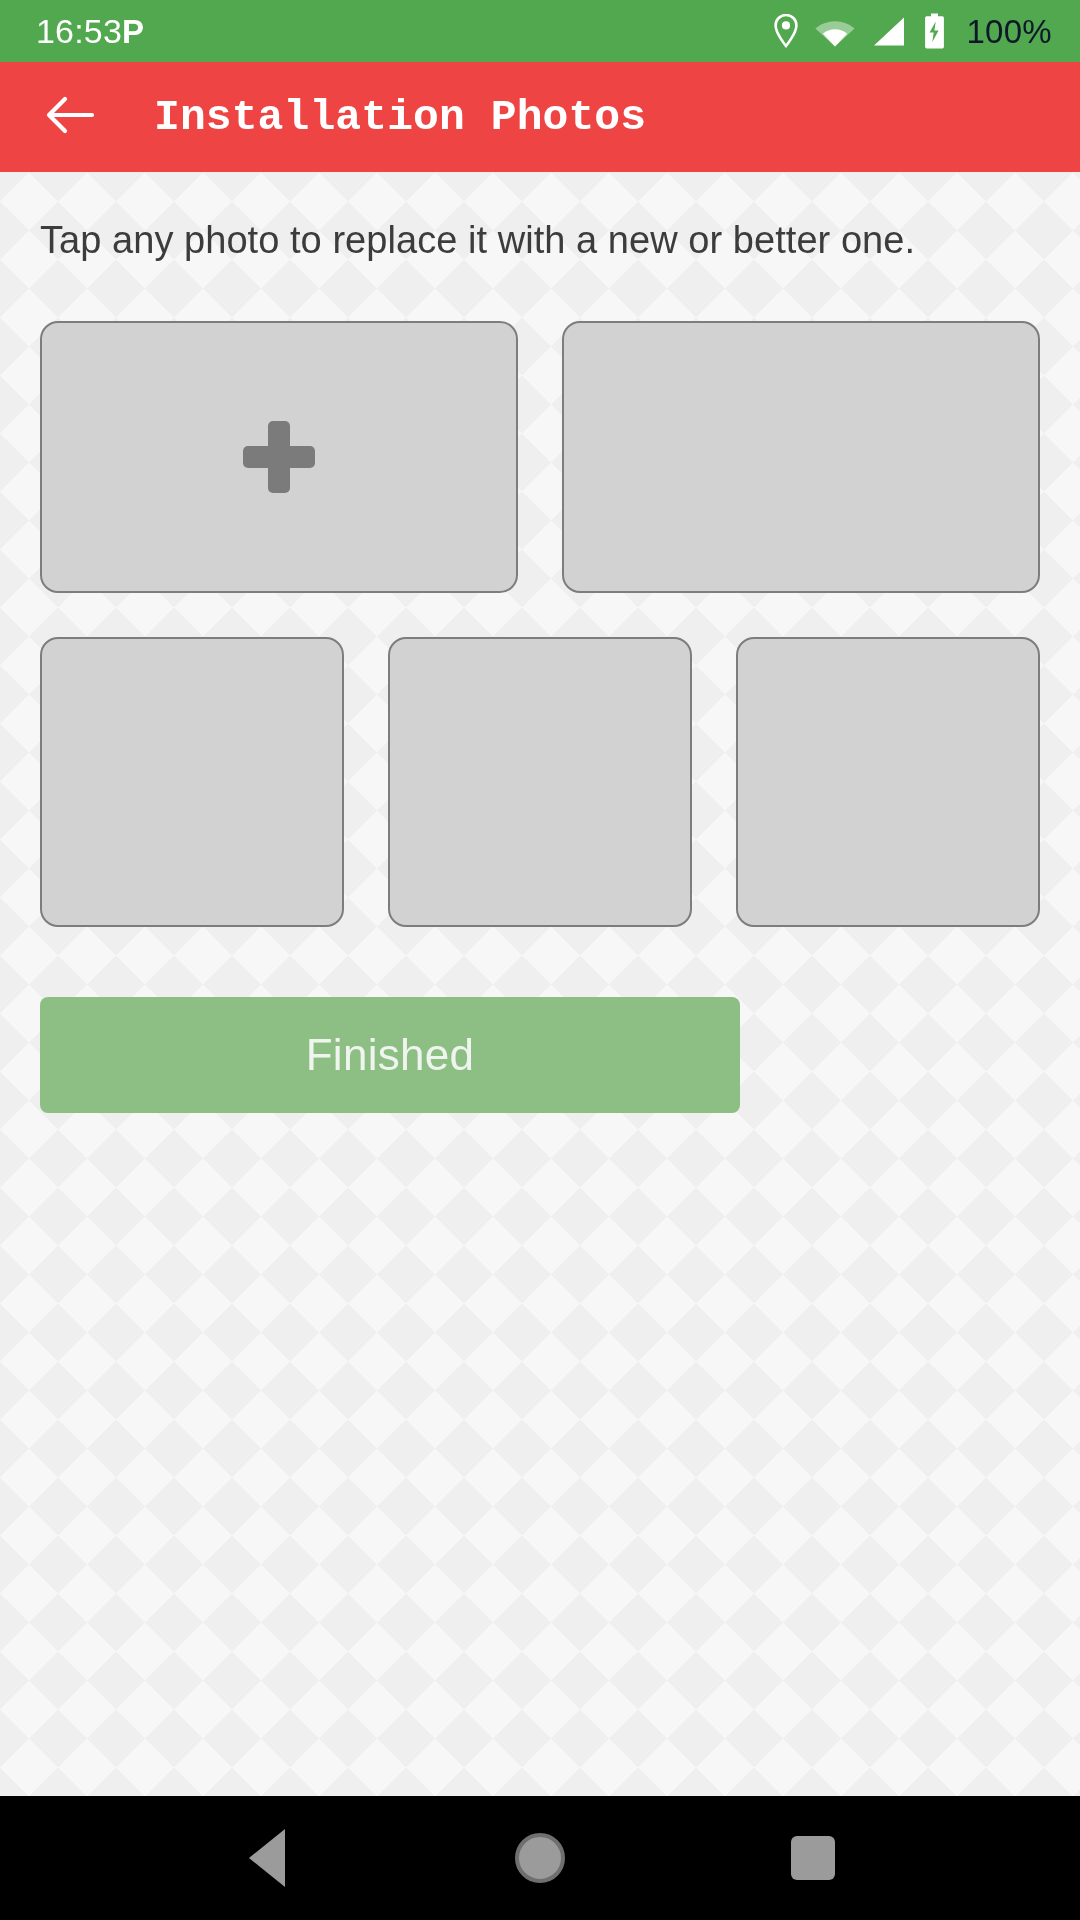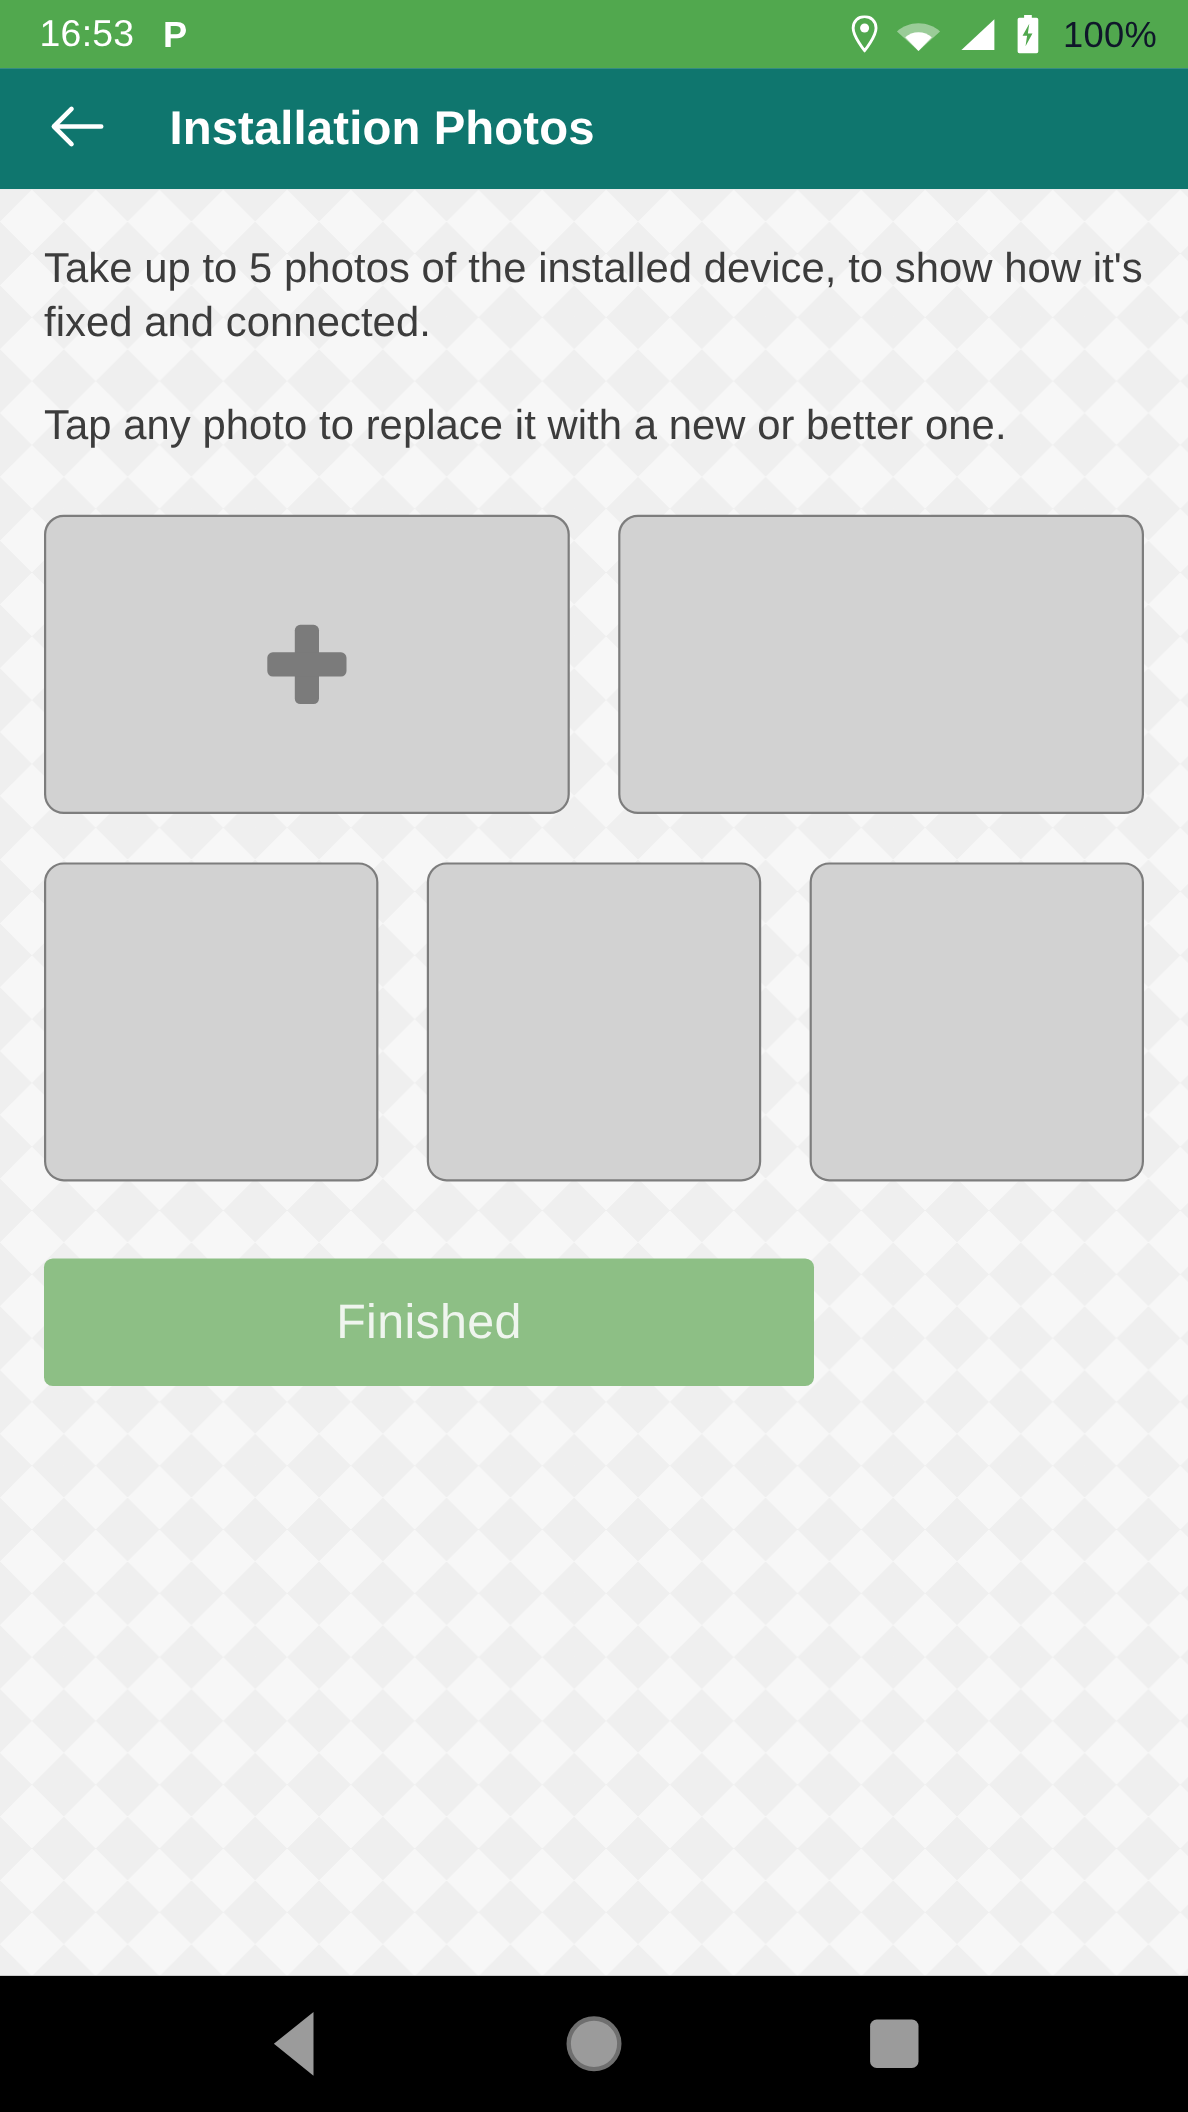--- a/index.html
+++ b/index.html
@@ -31,21 +31,20 @@
     display: flex;
     align-items: center;
     justify-content: space-between;
     padding: 0 28px 0 36px;
     box-sizing: border-box;
     flex: 0 0 auto;
   }
   .status-left {
     display: flex;
     align-items: center;
-    gap: 26px;
   }
   .status-clock {
     color: #ffffff;
     font-size: 34px;
     font-weight: 400;
     letter-spacing: 0.2px;
     line-height: 1;
   }
   .status-p-icon {
     color: #ffffff;
@@ -64,26 +63,27 @@
     font-size: 33px;
     font-weight: 400;
     letter-spacing: 0.3px;
     line-height: 1;
     margin-left: 4px;
   }
 
   
   .app-bar {
     height: 110px;
-    background: #0f766e;
+    background: #ef4444;
     display: flex;
     align-items: center;
     padding-left: 34px;
     box-sizing: border-box;
     flex: 0 0 auto;
+    font-family: Liberation Mono, monospace;
   }
   .back-btn {
     width: 72px;
     height: 72px;
     display: flex;
     align-items: center;
     justify-content: center;
     cursor: pointer;
     flex: 0 0 auto;
   }
@@ -293,21 +293,20 @@
           <path d="M48 21H5M21 5 5 21l16 16" fill="none" stroke="#ffffff" stroke-width="4.2" stroke-linecap="round" stroke-linejoin="round"></path>
         </svg>
       </span>
     </div>
     <div class="app-bar-title">Installation Photos</div>
   </div>
 
   <div class="content">
     <div class="content-inner">
 
-      <p class="para para-1">Take up to 5 photos of the installed device, to show how it's fixed and connected.</p>
       <p class="para para-2">Tap any photo to replace it with a new or better one.</p>
 
       <div class="photo-grid">
 
         <div class="photo-row photo-row-1">
           <div class="photo-tile">
             <span class="plus-icon"></span>
           </div>
           <div class="photo-tile"></div>
         </div>

